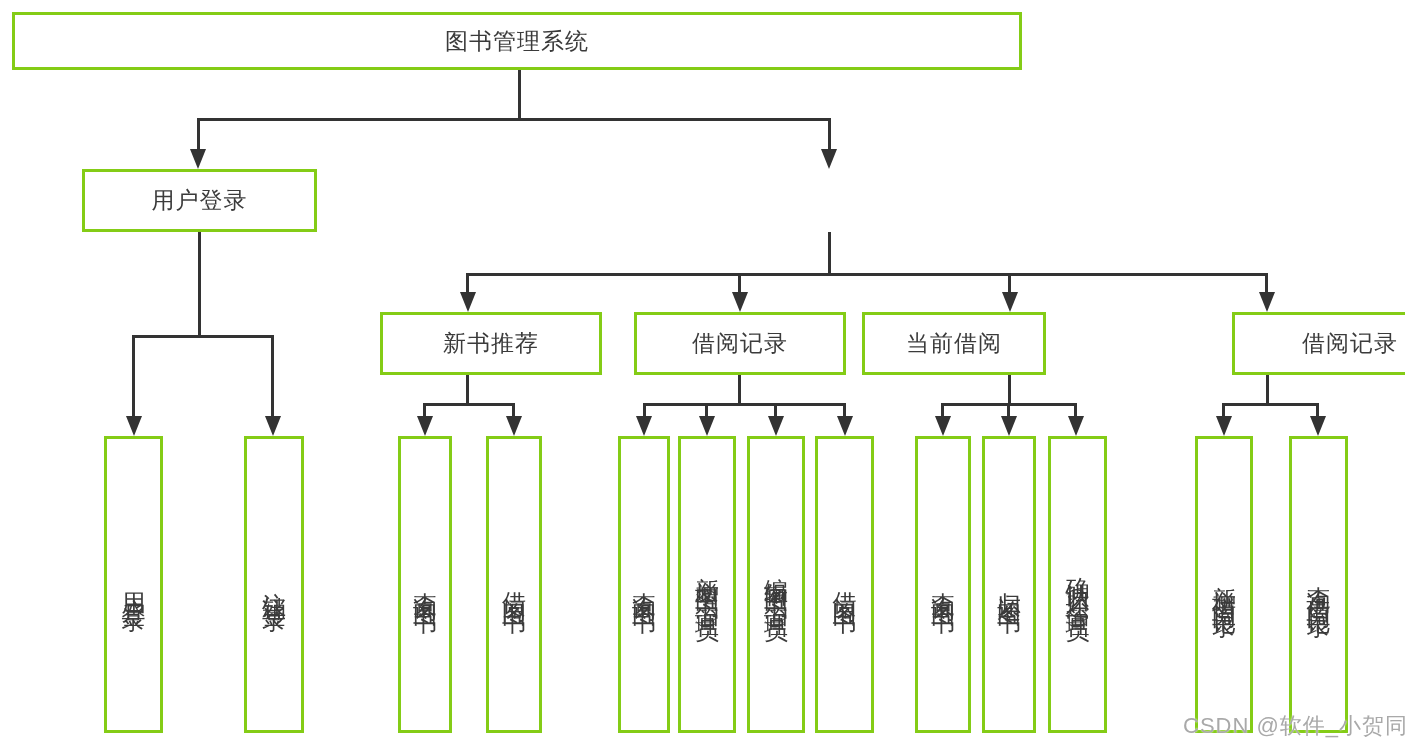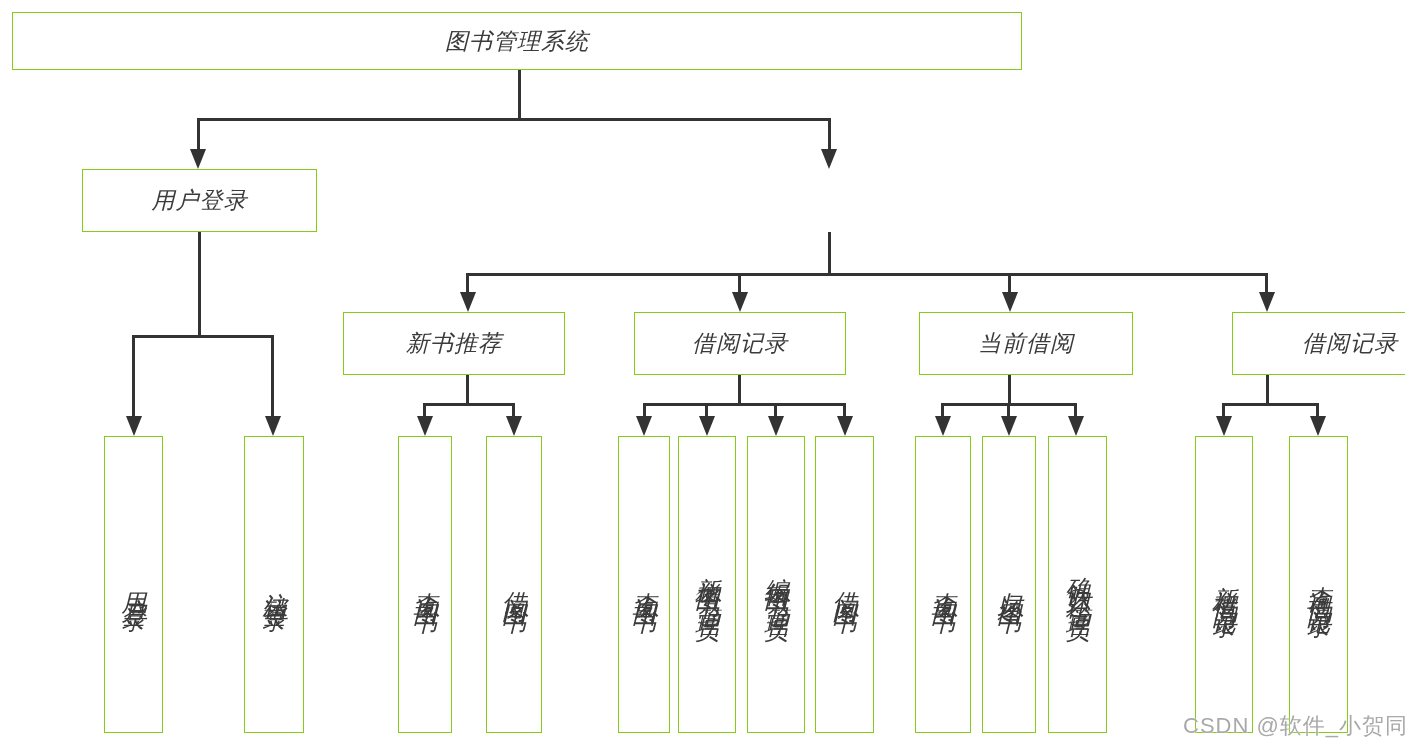--- a/index.html
+++ b/index.html
@@ -1,22 +1,22 @@
 <!DOCTYPE html>
 <html><head>
 <meta charset="utf-8">
 <style>
   html,body{margin:0;padding:0;background:#ffffff;}
   .canvas{
     position:relative;width:1405px;height:747px;background:#ffffff;overflow:hidden;
     font-family:"Liberation Sans","DejaVu Sans",sans-serif;color:#3b3b3b;
   }
   .box{
-    position:absolute;box-sizing:border-box;border:1px solid #84cc16;background:#ffffff;
-    display:flex;align-items:center;justify-content:center;font-style:italic;
+    position:absolute;box-sizing:border-box;border:3px solid #84cc16;background:#ffffff;
+    display:flex;align-items:center;justify-content:center;
   }
   .hlabel{font-size:23px;letter-spacing:1px;white-space:nowrap;}
   .lvl2{top:169px;height:63px;}
   .lvl3{top:312px;height:63px;}
   .leaf{top:436px;height:297px;}
   .vtext{
     writing-mode:vertical-rl;text-orientation:mixed;
     font-size:24px;letter-spacing:6px;line-height:1;white-space:nowrap;
   }
   .line{position:absolute;background:#333333;}
@@ -64,27 +64,27 @@
   <div class="line hline" style="left:466px;top:273px;width:802px"></div>
   <div class="line vline" style="left:466px;top:273px;height:21px"></div>
   <div class="arrow" style="left:460px;top:292px"></div>
   <div class="line vline" style="left:738px;top:273px;height:21px"></div>
   <div class="arrow" style="left:732px;top:292px"></div>
   <div class="line vline" style="left:1008px;top:273px;height:21px"></div>
   <div class="arrow" style="left:1002px;top:292px"></div>
   <div class="line vline" style="left:1265px;top:273px;height:21px"></div>
   <div class="arrow" style="left:1259px;top:292px"></div>
 
-  <div class="box lvl3" style="left:343px;width:222px">
+  <div class="box lvl3" style="left:380px;width:222px">
     <span class="hlabel">新书推荐</span>
   </div>
   <div class="box lvl3" style="left:634px;width:212px">
     <span class="hlabel">借阅记录</span>
   </div>
-  <div class="box lvl3" style="left:919px;width:214px">
+  <div class="box lvl3" style="left:862px;width:184px">
     <span class="hlabel">当前借阅</span>
   </div>
   <div class="box lvl3" style="left:1232px;width:236px">
     <span class="hlabel">借阅记录</span>
   </div>
 
   <div class="line vline" style="left:466px;top:375px;height:28px"></div>
   <div class="line hline" style="left:423px;top:403px;width:92px"></div>
   <div class="line vline" style="left:423px;top:403px;height:16px"></div>
   <div class="arrow" style="left:417px;top:416px"></div>

